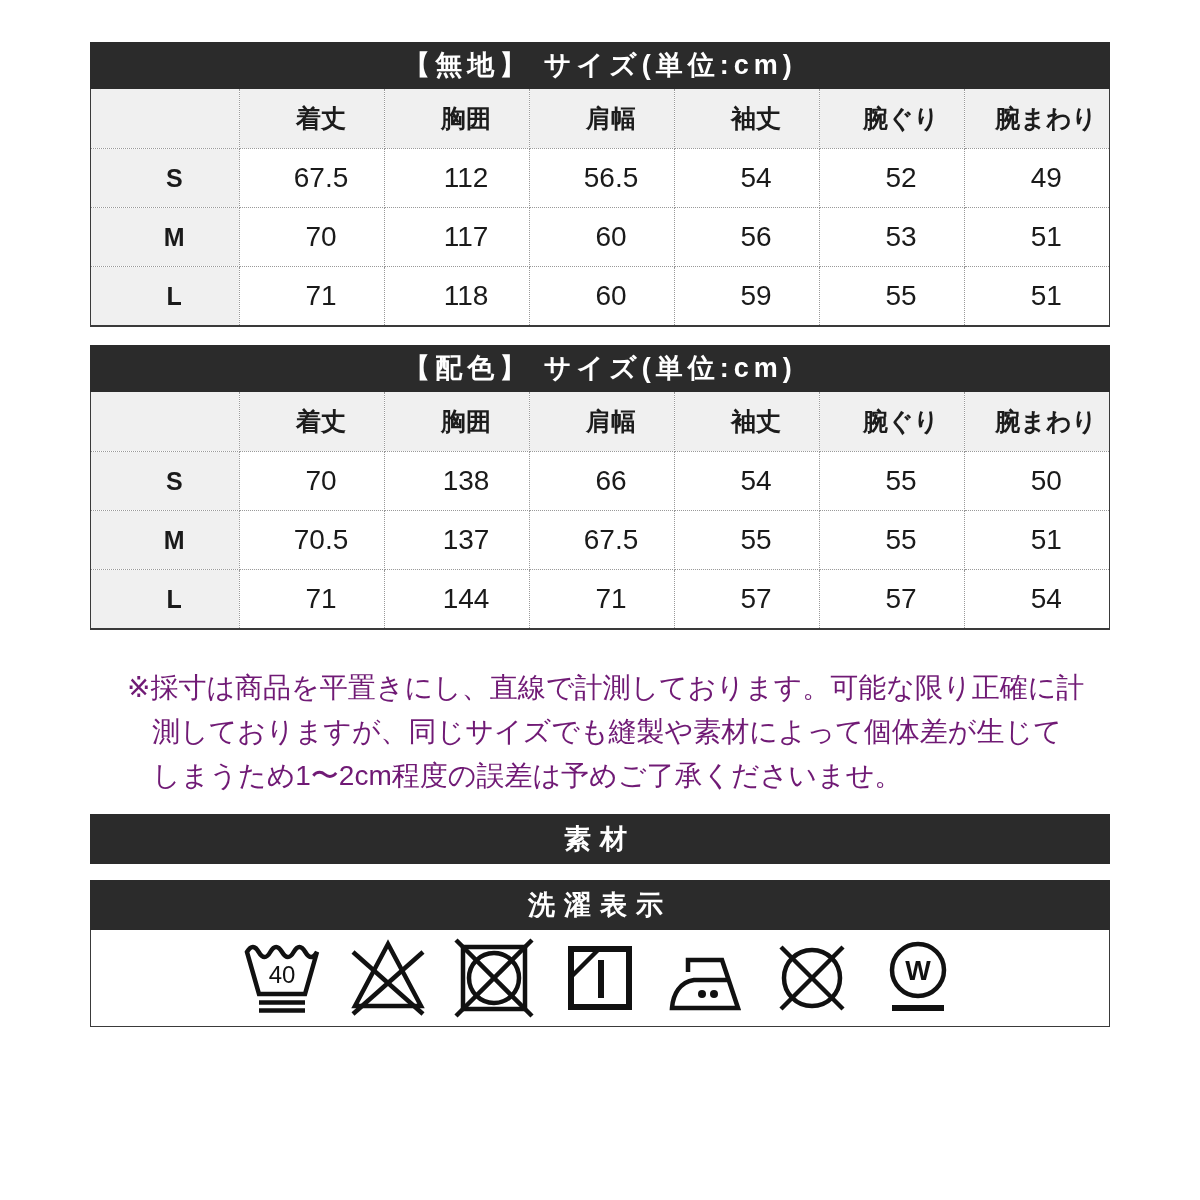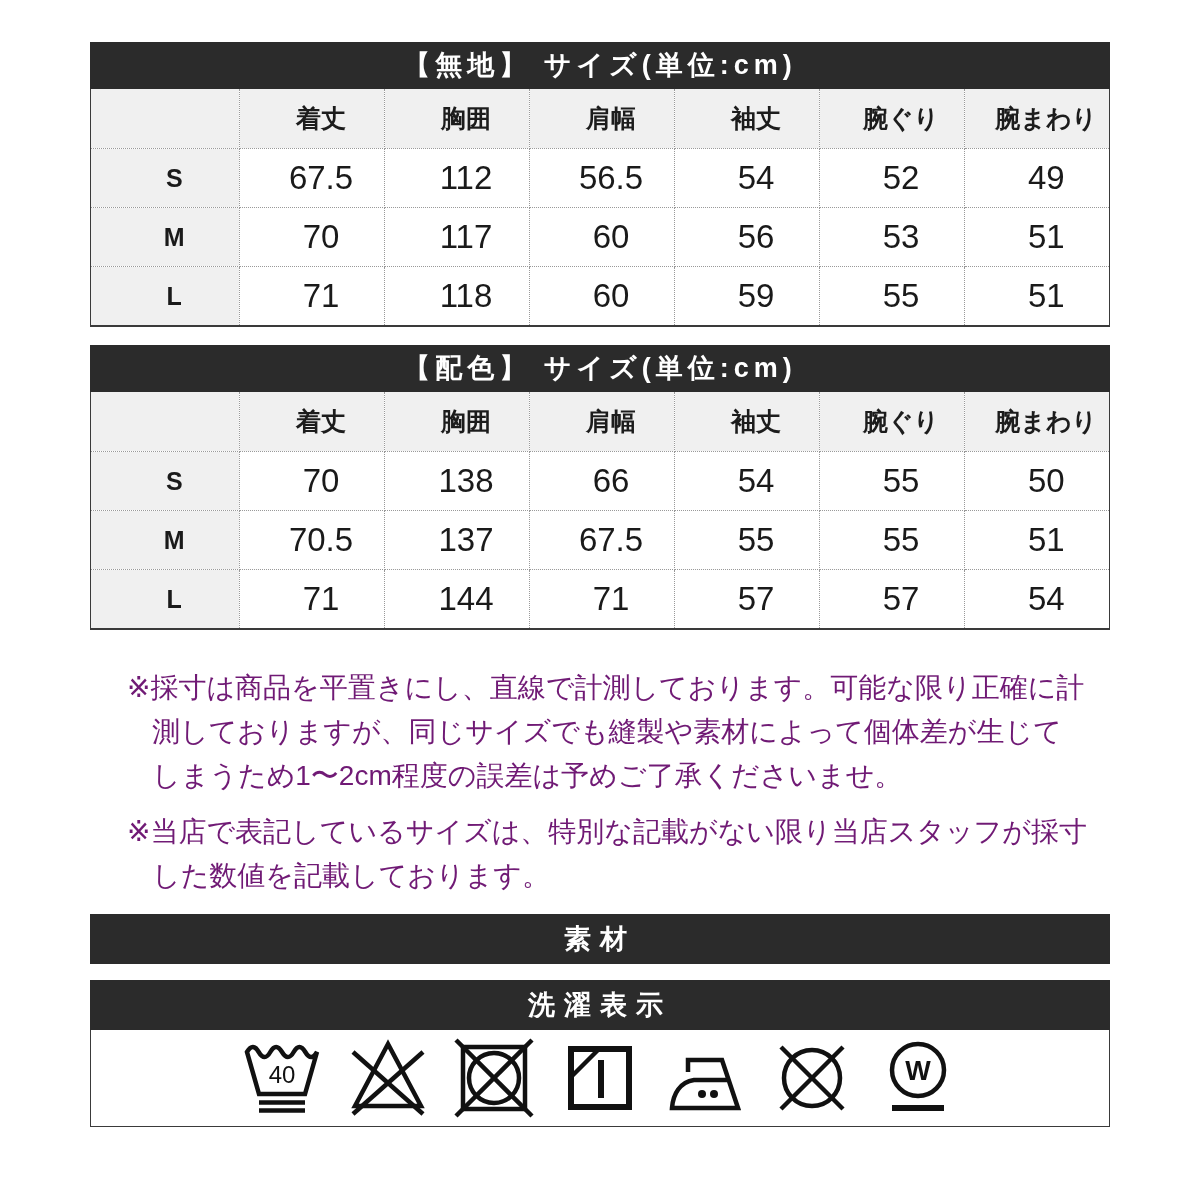--- a/index.html
+++ b/index.html
@@ -26,21 +26,21 @@
   td{
     border:1px dotted #999;text-align:center;vertical-align:middle;
     overflow:hidden;
     padding-left:20px;
   }
   td:first-child{border-left:none;}
   td:last-child{border-right:none;}
   tr:first-child td{border-top:none;}
   tr:last-child td{border-bottom:none;}
   tr.head td{height:57px;background:#f0f0f0;font-weight:bold;font-size:25px;}
-  tr.data td{height:56px;font-size:33px;color:#1a1a1a;}
+  tr.data td{height:56px;font-size:28px;color:#1a1a1a;}
   tr.data td.size{background:#f0f0f0;font-weight:bold;font-size:25px;}
 
   
   .notes{padding:18px 20px 0 62px;}
   .notes p{
     font-size:28px;line-height:44px;margin:0 0 12px 0;
     text-indent:-25px;color:#701a75;
   }
 
   
@@ -169,21 +169,20 @@
           <td>57</td>
           <td>54</td>
         </tr>
         </tbody>
       </table>
     </div>
   </section>
 
   <div class="notes">
     <p>※採寸は商品を平置きにし、直線で計測しております。可能な限り正確に計測しておりますが、同じサイズでも縫製や素材によって個体差が生じてしまうため1〜2cm程度の誤差は予めご了承くださいませ。</p>
-    <p>※当店で表記しているサイズは、特別な記載がない限り当店スタッフが採寸した数値を記載しております。</p>
   </div>
 
   <section class="sec">
     <div class="bar sec-bar">素材</div>
   </section>
 
   <section class="sec">
     <div class="bar sec-bar">洗濯表示</div>
     <div class="box laundry-box">
 

